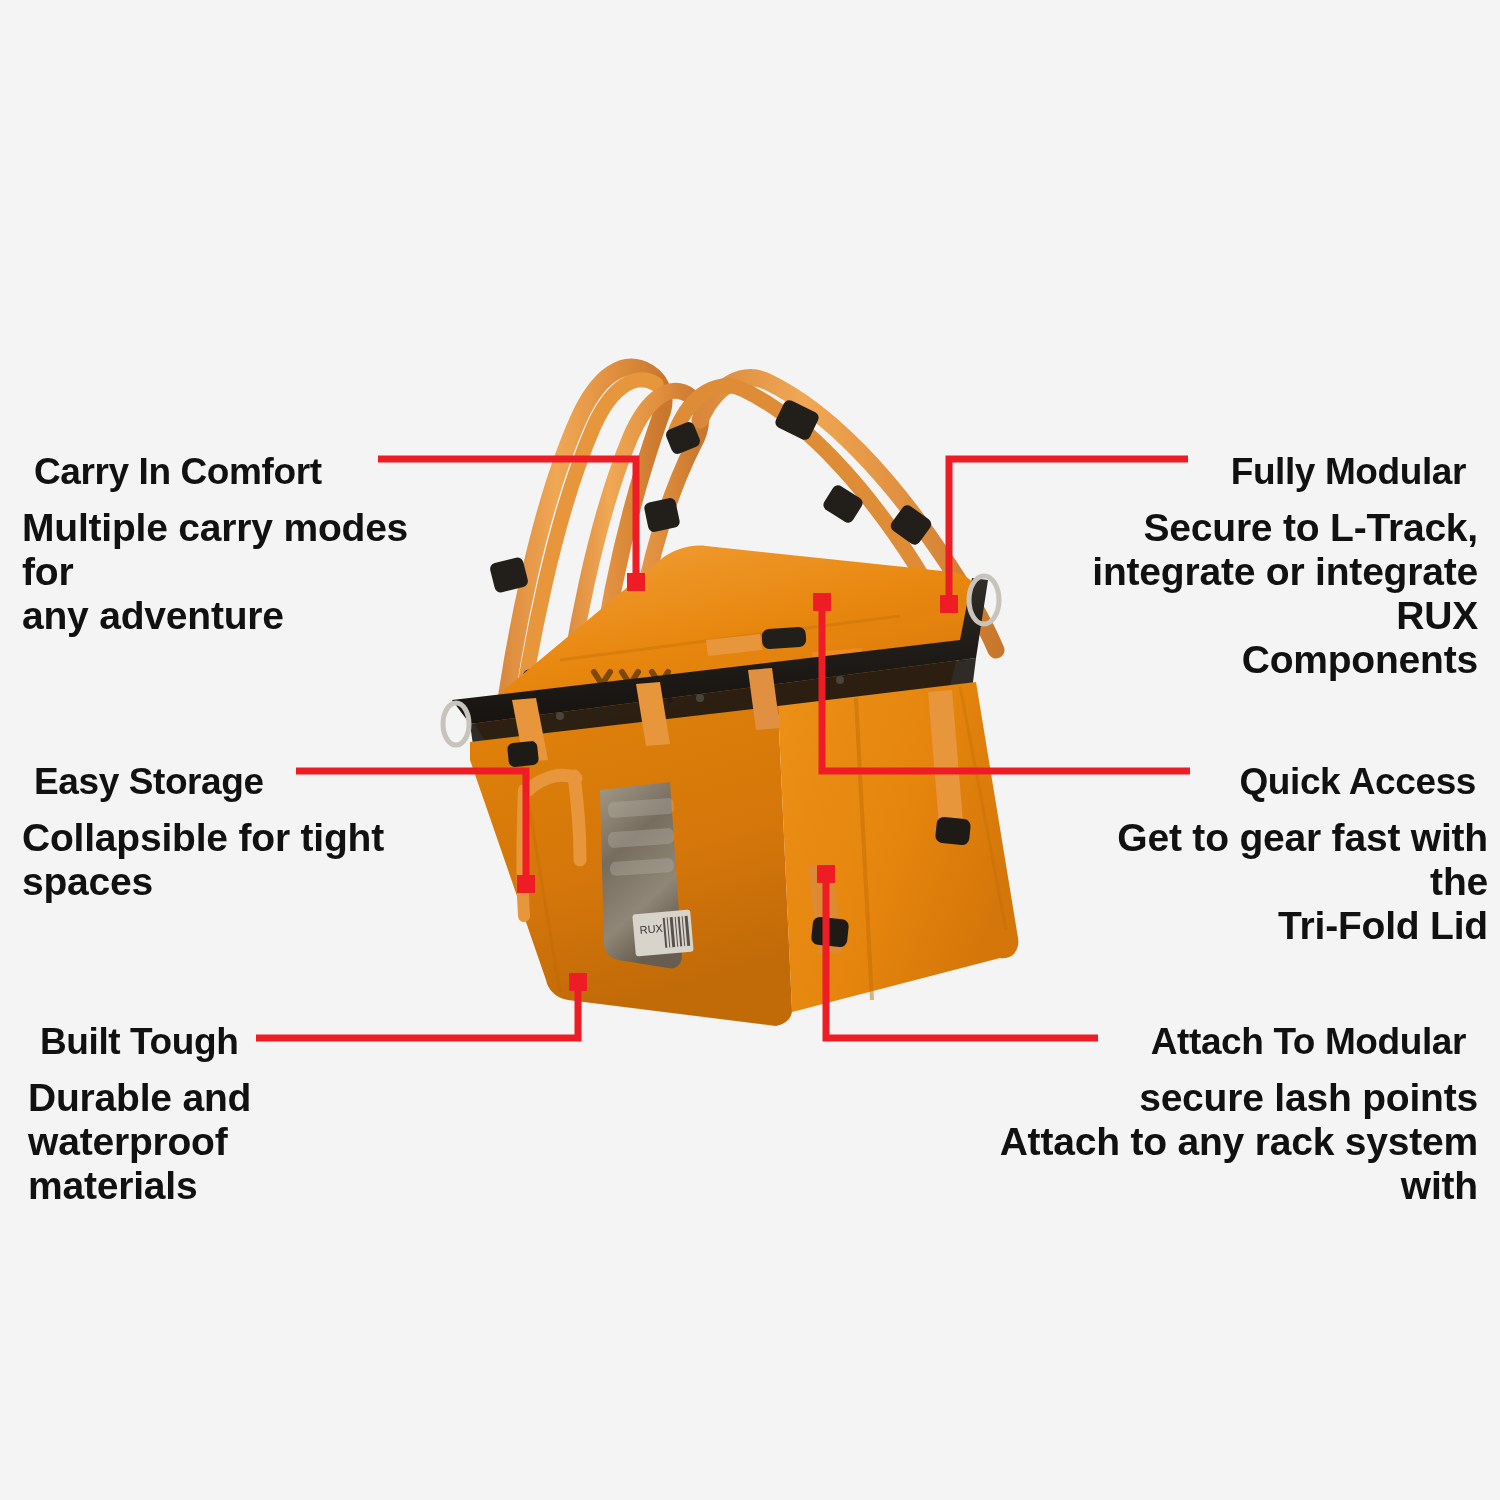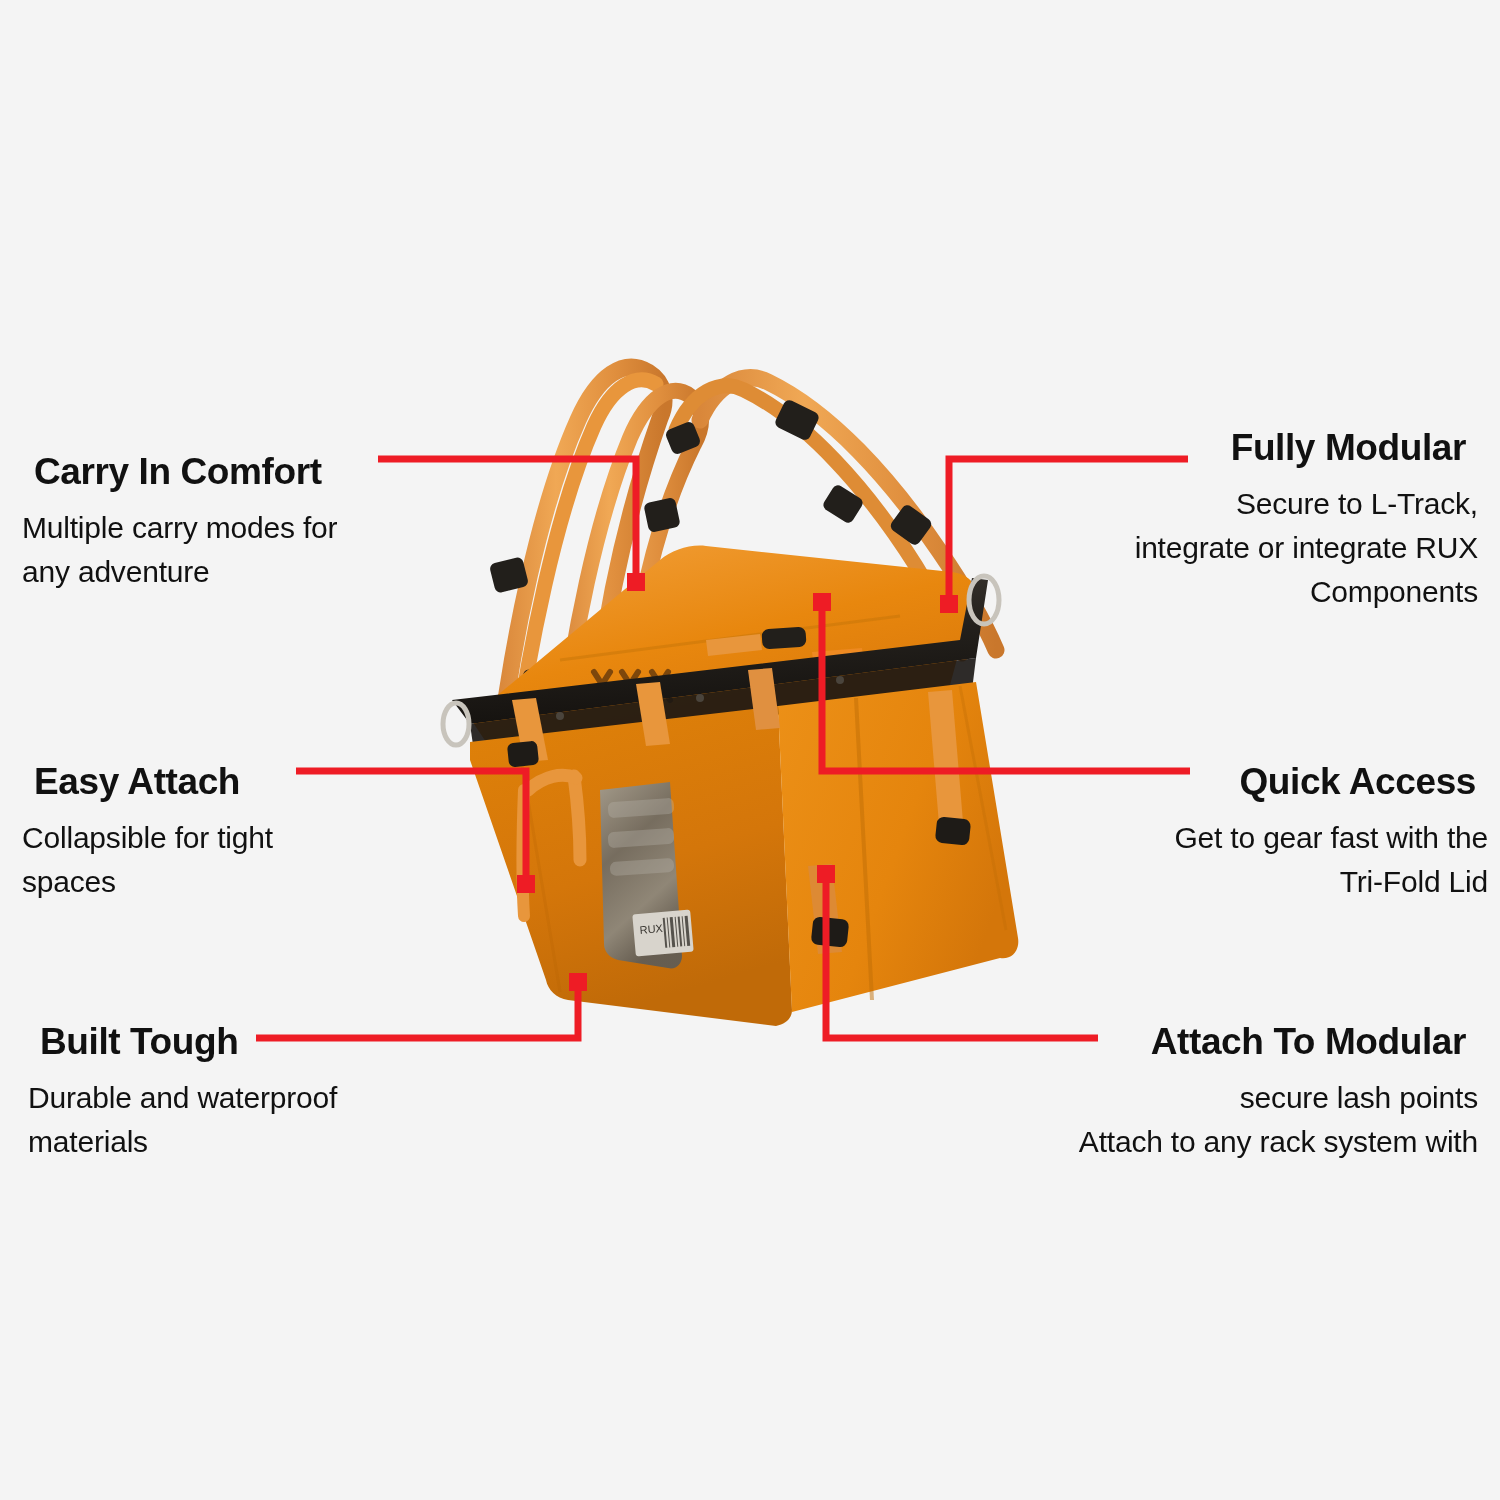--- a/index.html
+++ b/index.html
@@ -31,35 +31,35 @@
   }
   .callout .title {
     font-weight: bold;
     font-size: 37px;
     line-height: 44px;
     letter-spacing: -0.4px;
     white-space: nowrap;
     margin: 12px;
   }
   .callout .desc {
-    font-weight: normal;
-    font-size: 30px;
+    font-weight: bold;
+    font-size: 39px;
     line-height: 44px;
     letter-spacing: -0.2px;
     margin: 4px 0 0 0;
   }
   .callout.left  { text-align: left;  }
   .callout.right { text-align: right; }
 
   
   #callout-carry-in-comfort { left: 22px;  top: 438px; width: 430px; }
   #callout-easy-storage     { left: 22px;  top: 748px; width: 370px; }
   #callout-built-tough      { left: 28px;  top: 1008px; width: 420px; }
 
-  #callout-fully-modular    { right: 22px; top: 414px; width: 420px; }
+  #callout-fully-modular    { right: 22px; top: 438px; width: 420px; }
   #callout-quick-access     { right: 12px; top: 748px; width: 420px; }
   #callout-attach-anything  { right: 22px; top: 1008px; width: 520px; }
 
   
   #leaders {
     position: absolute;
     left: 0; top: 0;
     width: 1500px;
     height: 1500px;
     pointer-events: none;
@@ -270,21 +270,21 @@
   <div class="callout right" id="callout-fully-modular">
     <div class="title">Fully Modular</div>
     <div class="desc">
       <div>Secure to L-Track,</div>
       <div>integrate or integrate RUX</div>
       <div>Components</div>
     </div>
   </div>
 
   <div class="callout left" id="callout-easy-storage">
-    <div class="title">Easy Attach</div>
+    <div class="title">Easy Storage</div>
     <div class="desc">
       <div>Collapsible for tight</div>
       <div>spaces</div>
     </div>
   </div>
 
   <div class="callout right" id="callout-quick-access">
     <div class="title">Quick Access</div>
     <div class="desc">
       <div>Get to gear fast with the</div>

